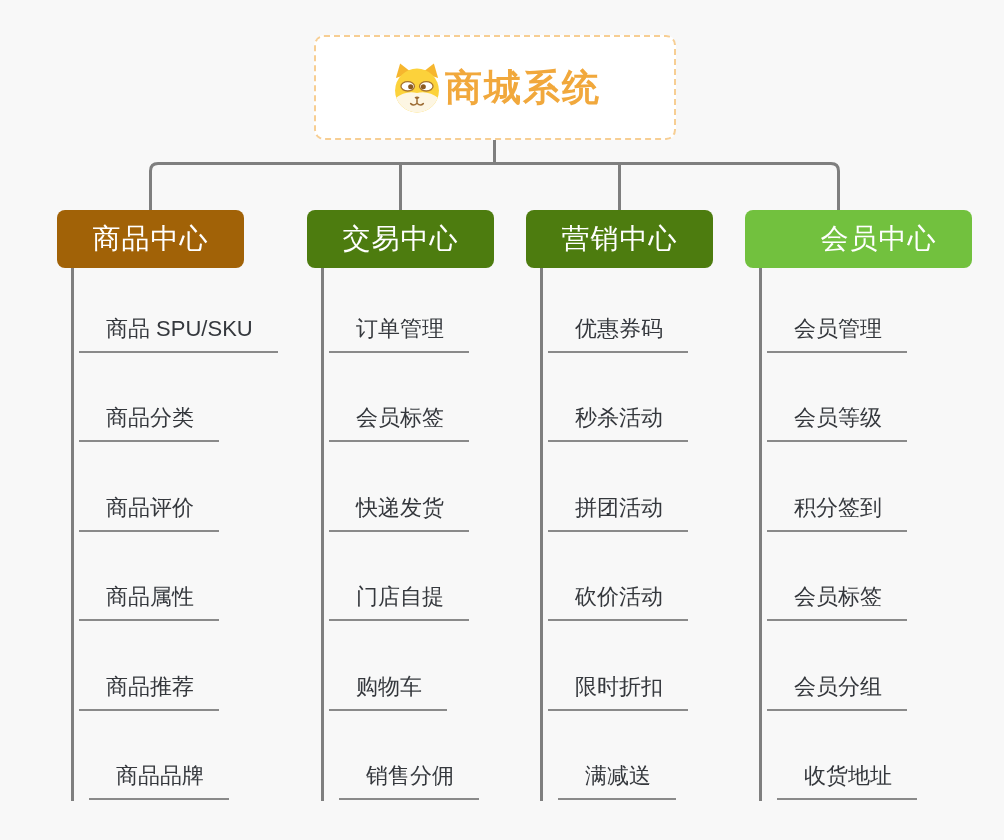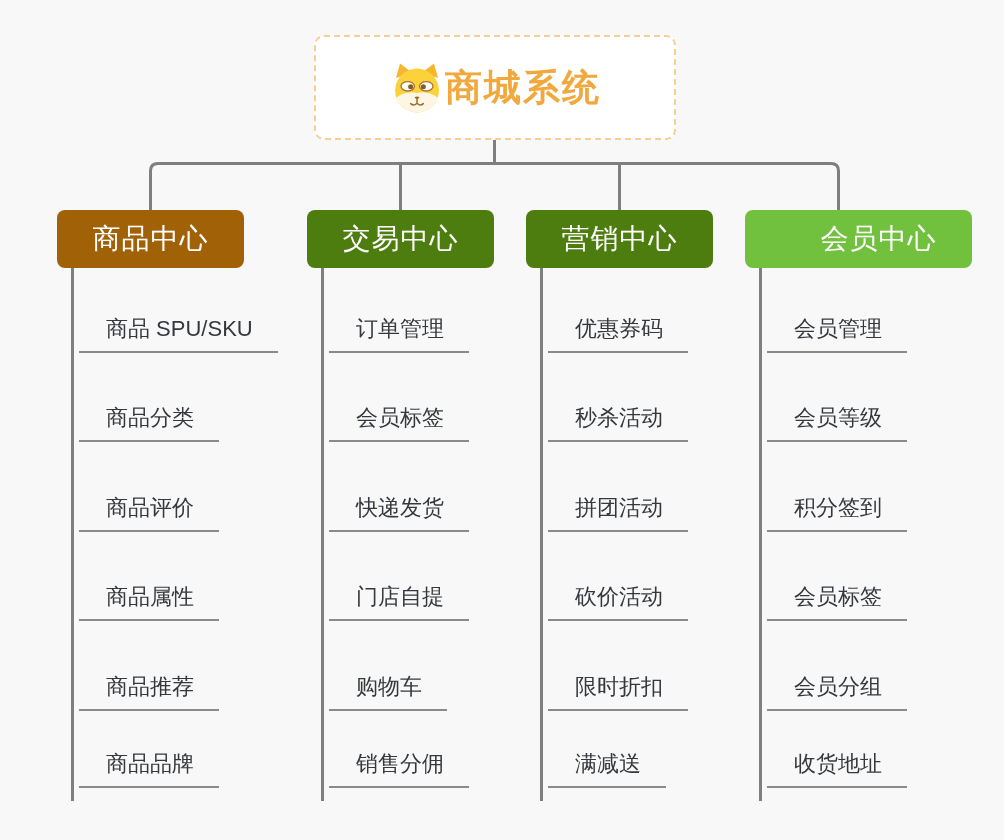--- a/index.html
+++ b/index.html
@@ -52,21 +52,21 @@
     font-size:22px;color:#35383d;
     padding:0 25px 7px 27px;
     border-bottom:2px solid #8a8a8a;
     margin-left:8px;
   }
   .leaf.l0{top:99px;}
   .leaf.l1{top:188px;}
   .leaf.l2{top:278px;}
   .leaf.l3{top:367px;}
   .leaf.l4{top:457px;justify-content:center;}
-  .leaf.l5{top:534px;}
+  .leaf.l5{top:546px;padding-left:10px;}
 </style>
 </head>
 <body>
 
 <div class="canvas">
 
   <svg class="connectors" viewBox="0 0 1004 840" xmlns="http://www.w3.org/2000/svg">
     <g fill="none" stroke="#7f7f7f" stroke-width="3">
       <path d="M494.5 140 V164"></path>
       <path d="M150.5 210 V171 Q150.5 163.5 158 163.5 H831 Q838.5 163.5 838.5 171 V210"></path>

